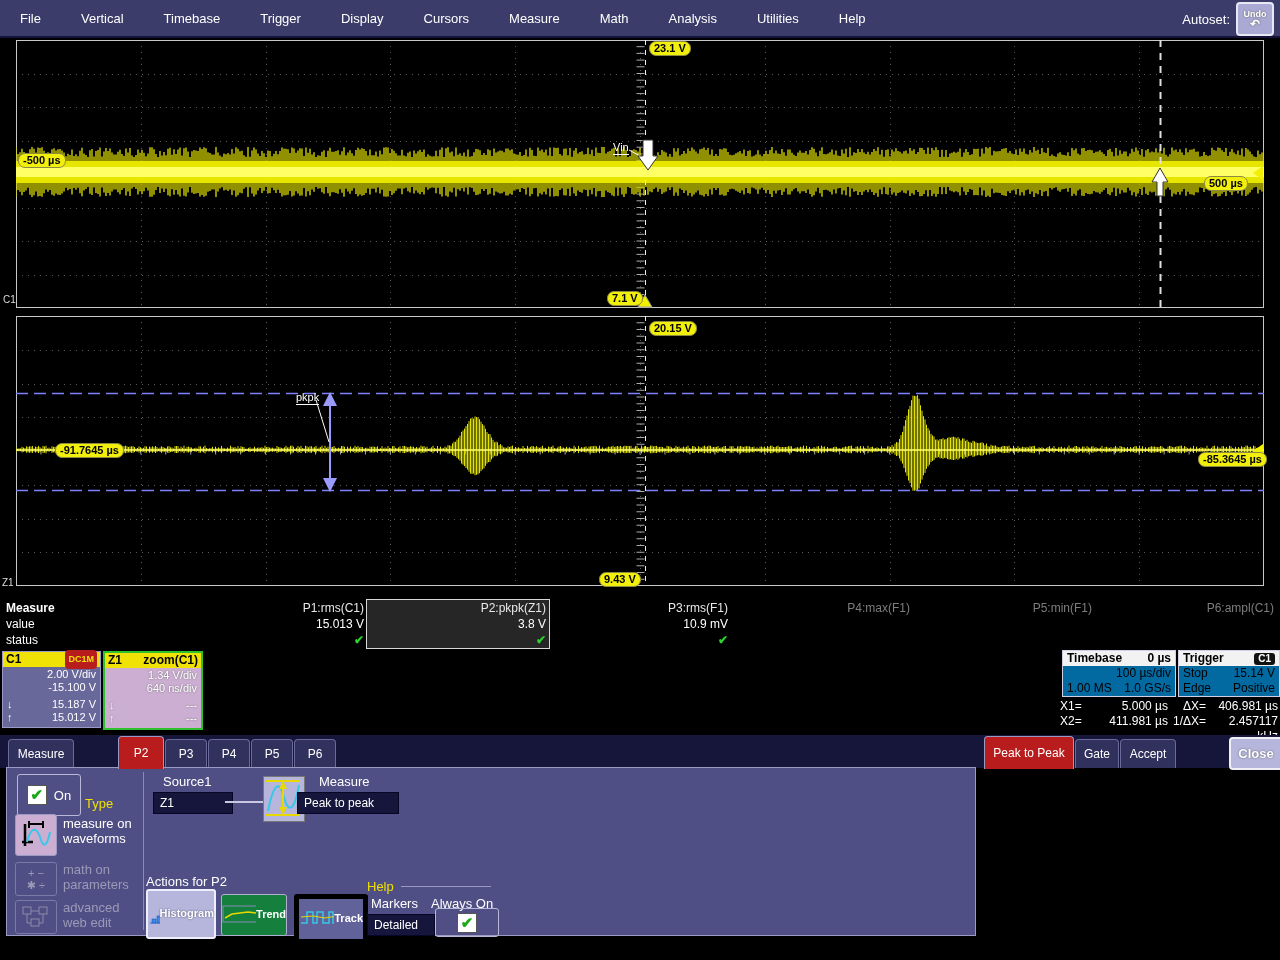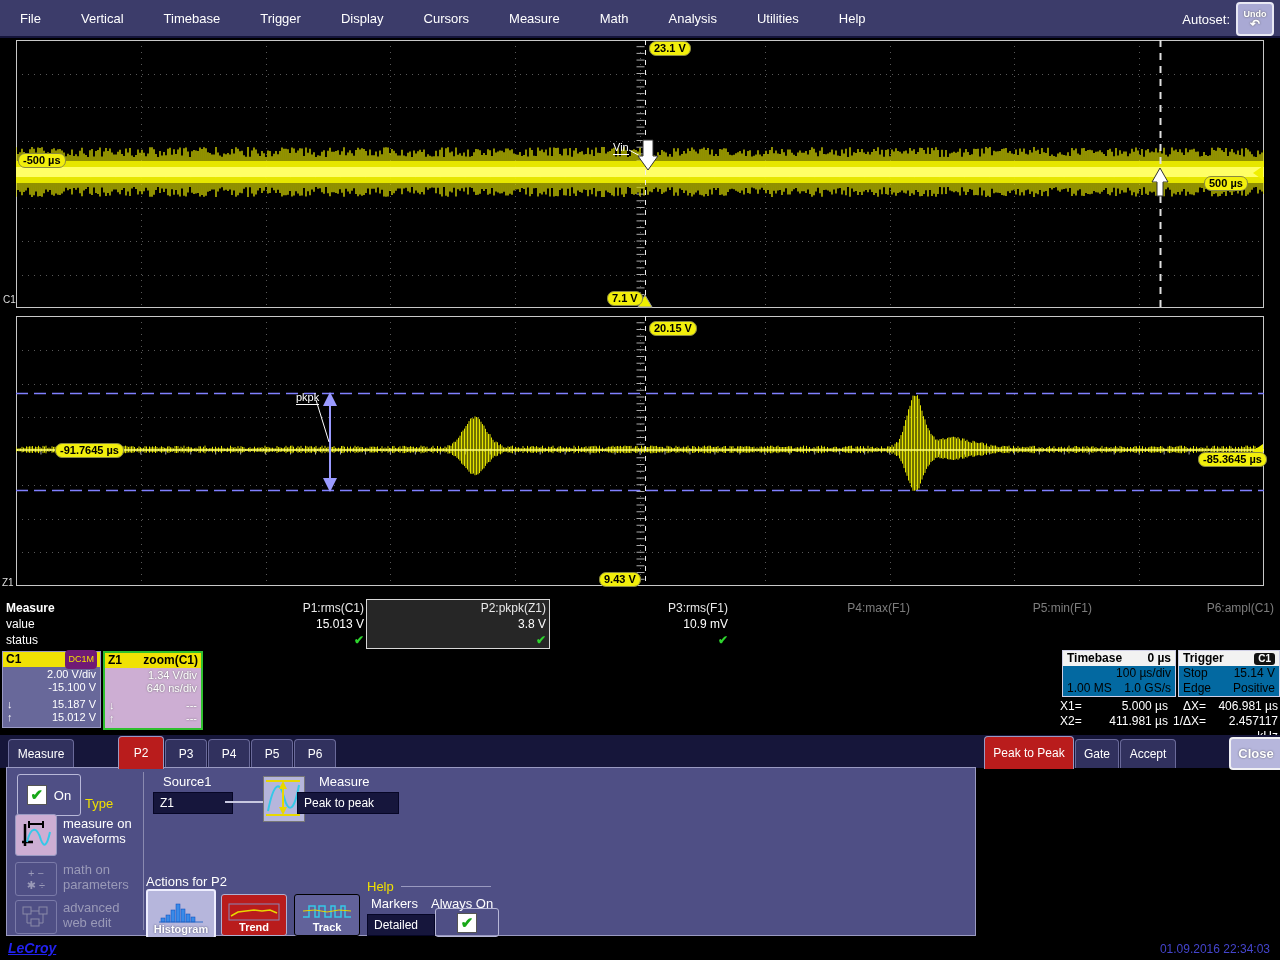--- a/index.html
+++ b/index.html
@@ -33,21 +33,21 @@
   .param-col .pname{color:#e8e8e8;}
   .param-col.dim .pname{color:#7d7d7d;}
   .pstatus{color:#2ed52e;font-weight:bold;}
   #p2-selbox{position:absolute;left:366px;top:599px;width:182px;height:48px;background:#262626;
              border:1px solid #d8d8d8;z-index:1;}
   
   .desc{position:absolute;top:651px;height:75px;font-size:11px;}
   .desc-header{height:15px;background:#f0e204;color:#000;font-weight:bold;font-size:12px;
                line-height:15px;display:flex;justify-content:space-between;align-items:center;
                padding:0 3px;}
-  .desc-badge{background:#701a75;color:#f0e204;font-size:9px;font-weight:normal;border-radius:4px;
+  .desc-badge{background:#b91c1c;color:#f0e204;font-size:9px;font-weight:bold;border-radius:4px;
               padding:4px 3px;line-height:11px;}
   .desc-body{height:58px;padding:1px 4px;color:#fff;}
   .desc-body .row{display:flex;justify-content:space-between;line-height:13px;}
   .desc-body .row.right{justify-content:flex-end;}
   #desc-c1{left:2px;width:97px;background:#68689a;border:1px solid #9a9ac6;}
   #desc-z1{left:103px;width:96px;background:#cdaed3;border:2px solid #2fbf2f;}
   #desc-z1 .desc-body .row{text-shadow:0 0 2px #666;}
   
   .infobox{position:absolute;top:650px;height:45px;border:1px solid #cfcfe6;font-size:12px;}
   .infobox .hd{background:#f2f2f2;color:#000;height:15px;line-height:15px;display:flex;
@@ -86,27 +86,27 @@
   .type-btn{position:absolute;left:8px;width:40px;border:1px solid #9a9ac2;border-radius:3px;
             display:flex;align-items:center;justify-content:center;}
   #vsep{position:absolute;left:136px;top:4px;width:1px;height:158px;background:#8a8ab0;}
   #connector{position:absolute;left:218px;top:33px;width:38px;height:2px;background:#c8c8e0;}
   #src-icon-btn{position:absolute;left:256px;top:8px;width:40px;height:44px;background:#b6b6dc;
                 border:1px solid #777;}
   #summary-fs{position:absolute;left:312px;top:60px;width:170px;height:42px;
               border:1px solid #b0b0d0;border-radius:4px;}
   #summary-fs legend{color:#f0e000;font-size:12px;margin-left:8px;padding:0 3px;}
   #summary-fs .val{color:#fff;font-size:13px;text-align:center;margin-top:2px;}
-  .act-btn{position:absolute;border-radius:3px;display:flex;flex-direction:column;
+  .act-btn{position:absolute;border-radius:3px;display:flex;flex-direction:row;
            align-items:center;justify-content:flex-end;color:#fff;font-size:11px;font-weight:bold;
            padding-bottom:2px;}
   #histo-btn{left:139px;top:121px;width:66px;height:44px;background:#b6b6dc;border:2px solid #eef;
              text-shadow:0 0 2px #446;}
-  #trend-btn{left:214px;top:126px;width:64px;height:38px;background:#b91c1c;border:1px solid #b0b0d0;}
-  #track-btn{left:287px;top:126px;width:64px;height:38px;background:#62629a;border:1px solid #000000;}
+  #trend-btn{left:214px;top:126px;width:64px;height:38px;background:#15803d;border:1px solid #b0b0d0;}
+  #track-btn{left:287px;top:126px;width:64px;height:38px;background:#62629a;border:5px solid #000000;}
   #help-line{position:absolute;left:394px;top:118px;width:90px;height:1px;background:#9a9ac0;}
   #ao-box{position:absolute;left:428px;top:140px;width:62px;height:27px;border:1px solid #b8b8d8;
           border-radius:3px;display:flex;align-items:center;justify-content:center;}
   
   #close-btn{position:absolute;left:1229px;top:737px;width:50px;height:29px;background:#b6b6dc;
              border:2px solid #f0f0f4;border-radius:4px;color:#fff;font-size:13px;font-weight:bold;
              text-shadow:0 0 2px #556;display:flex;align-items:center;justify-content:center;}
   #help-desc{position:absolute;left:20px;top:46px;width:256px;color:#fff;font-size:11.5px;
              line-height:15px;text-align:center;}
   
@@ -437,17 +437,13 @@
     <div id="help-line"></div>
     <div class="dl" style="left:364px;top:128px;">Markers</div>
     <div class="field" style="left:360px;top:146px;width:54px;height:20px;">Detailed</div>
     <div class="dl" style="left:424px;top:128px;">Always On</div>
     <div id="ao-box">
       <span class="cbx">✔</span>
     </div>
   </div>
 
 
-  <div id="statusbar">
-    <span id="lecroy-logo">LeCroy</span>
-    <span id="clock">01.09.2016 22:34:03</span>
-  </div>
 </div>
 
 </body></html>

